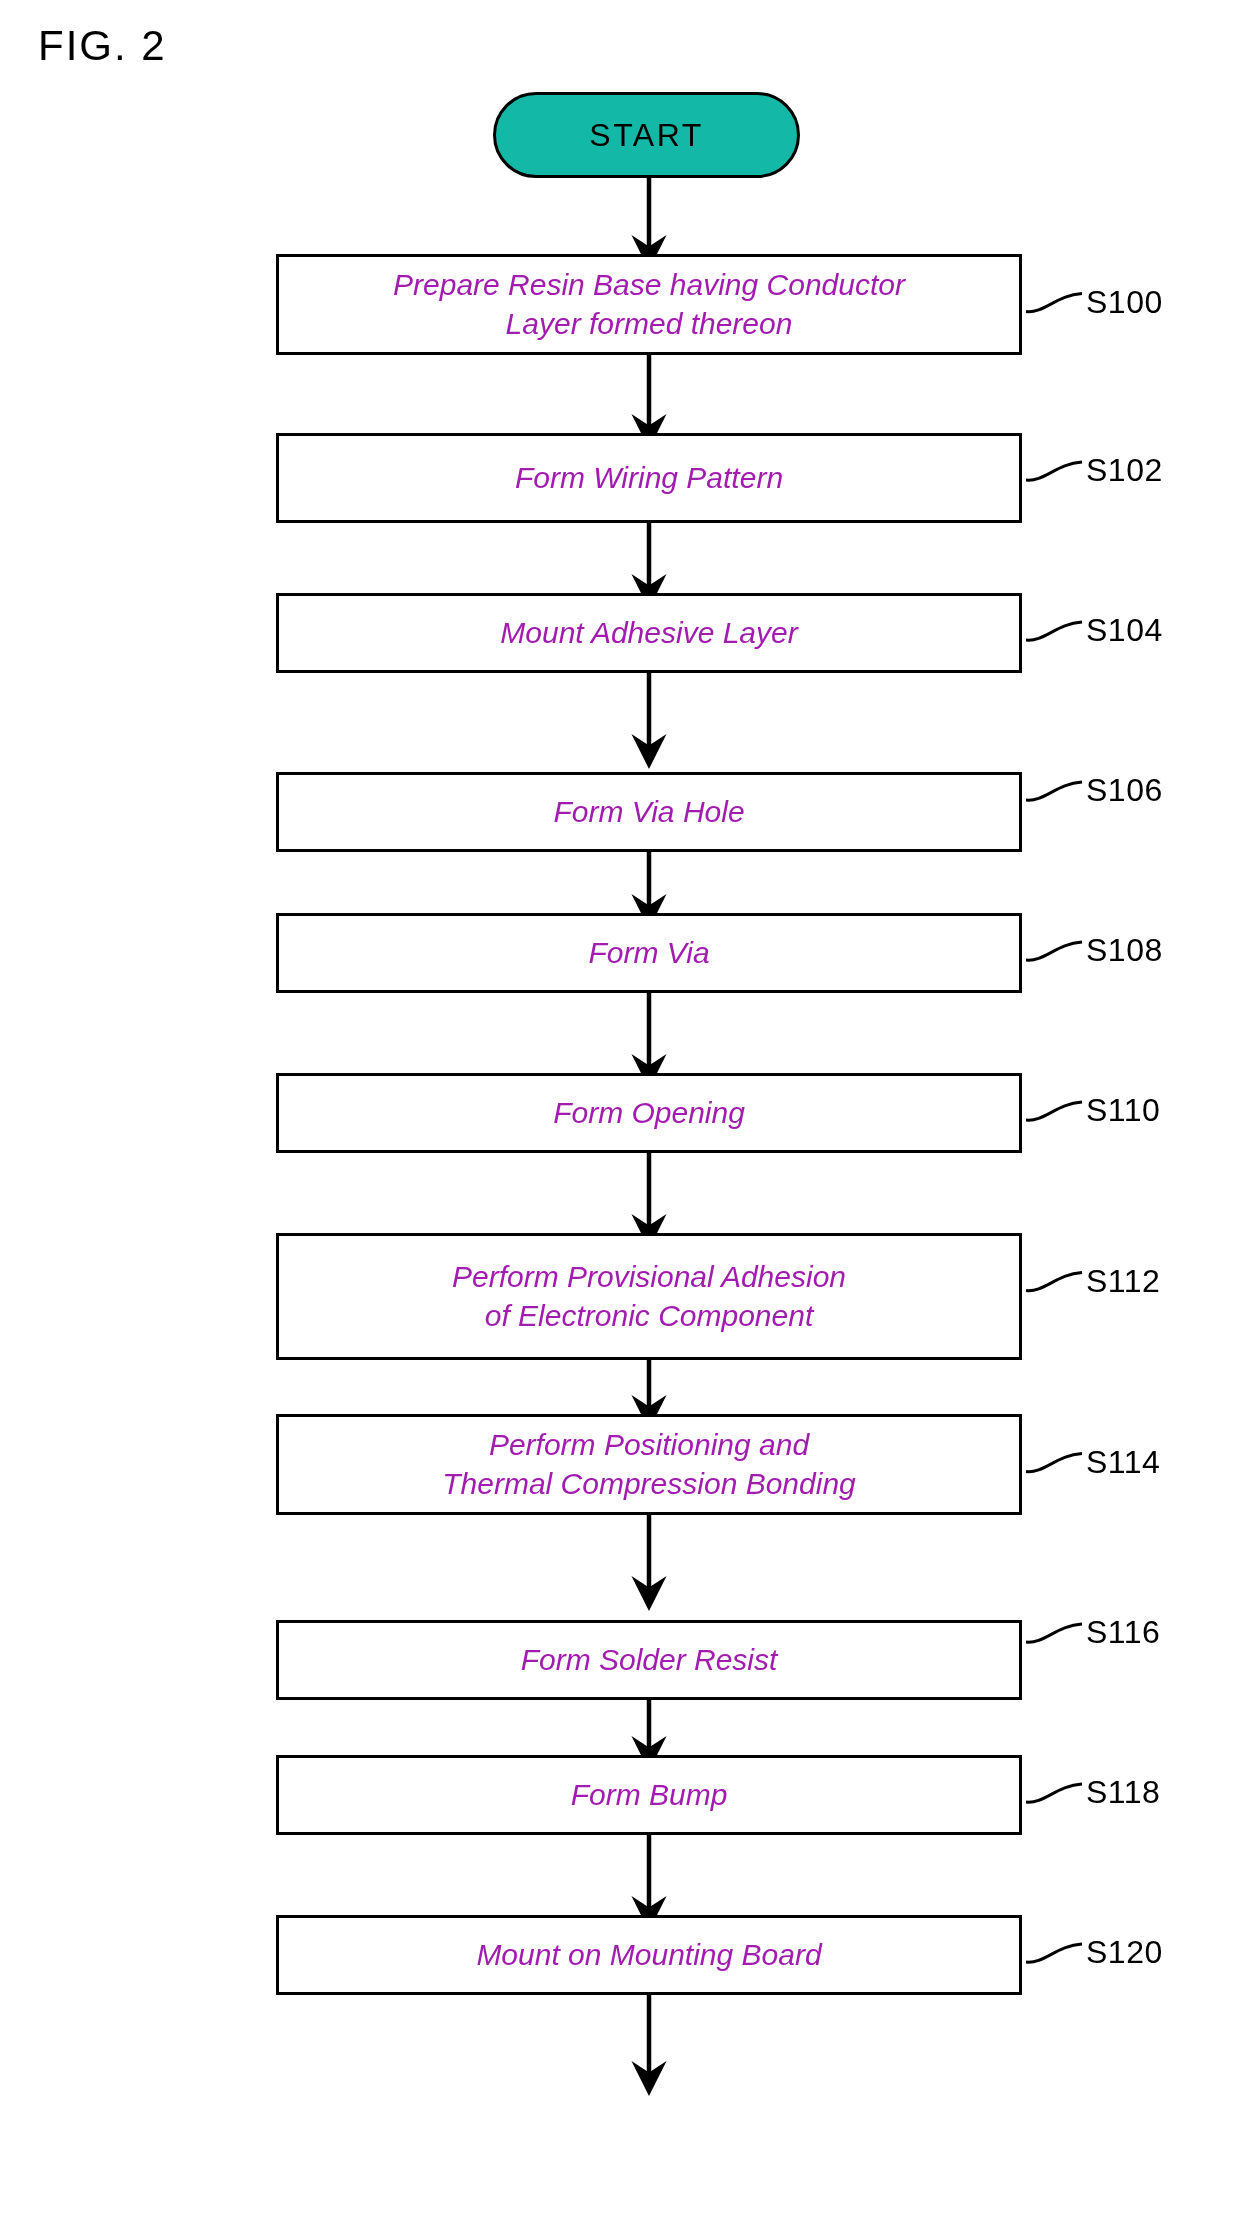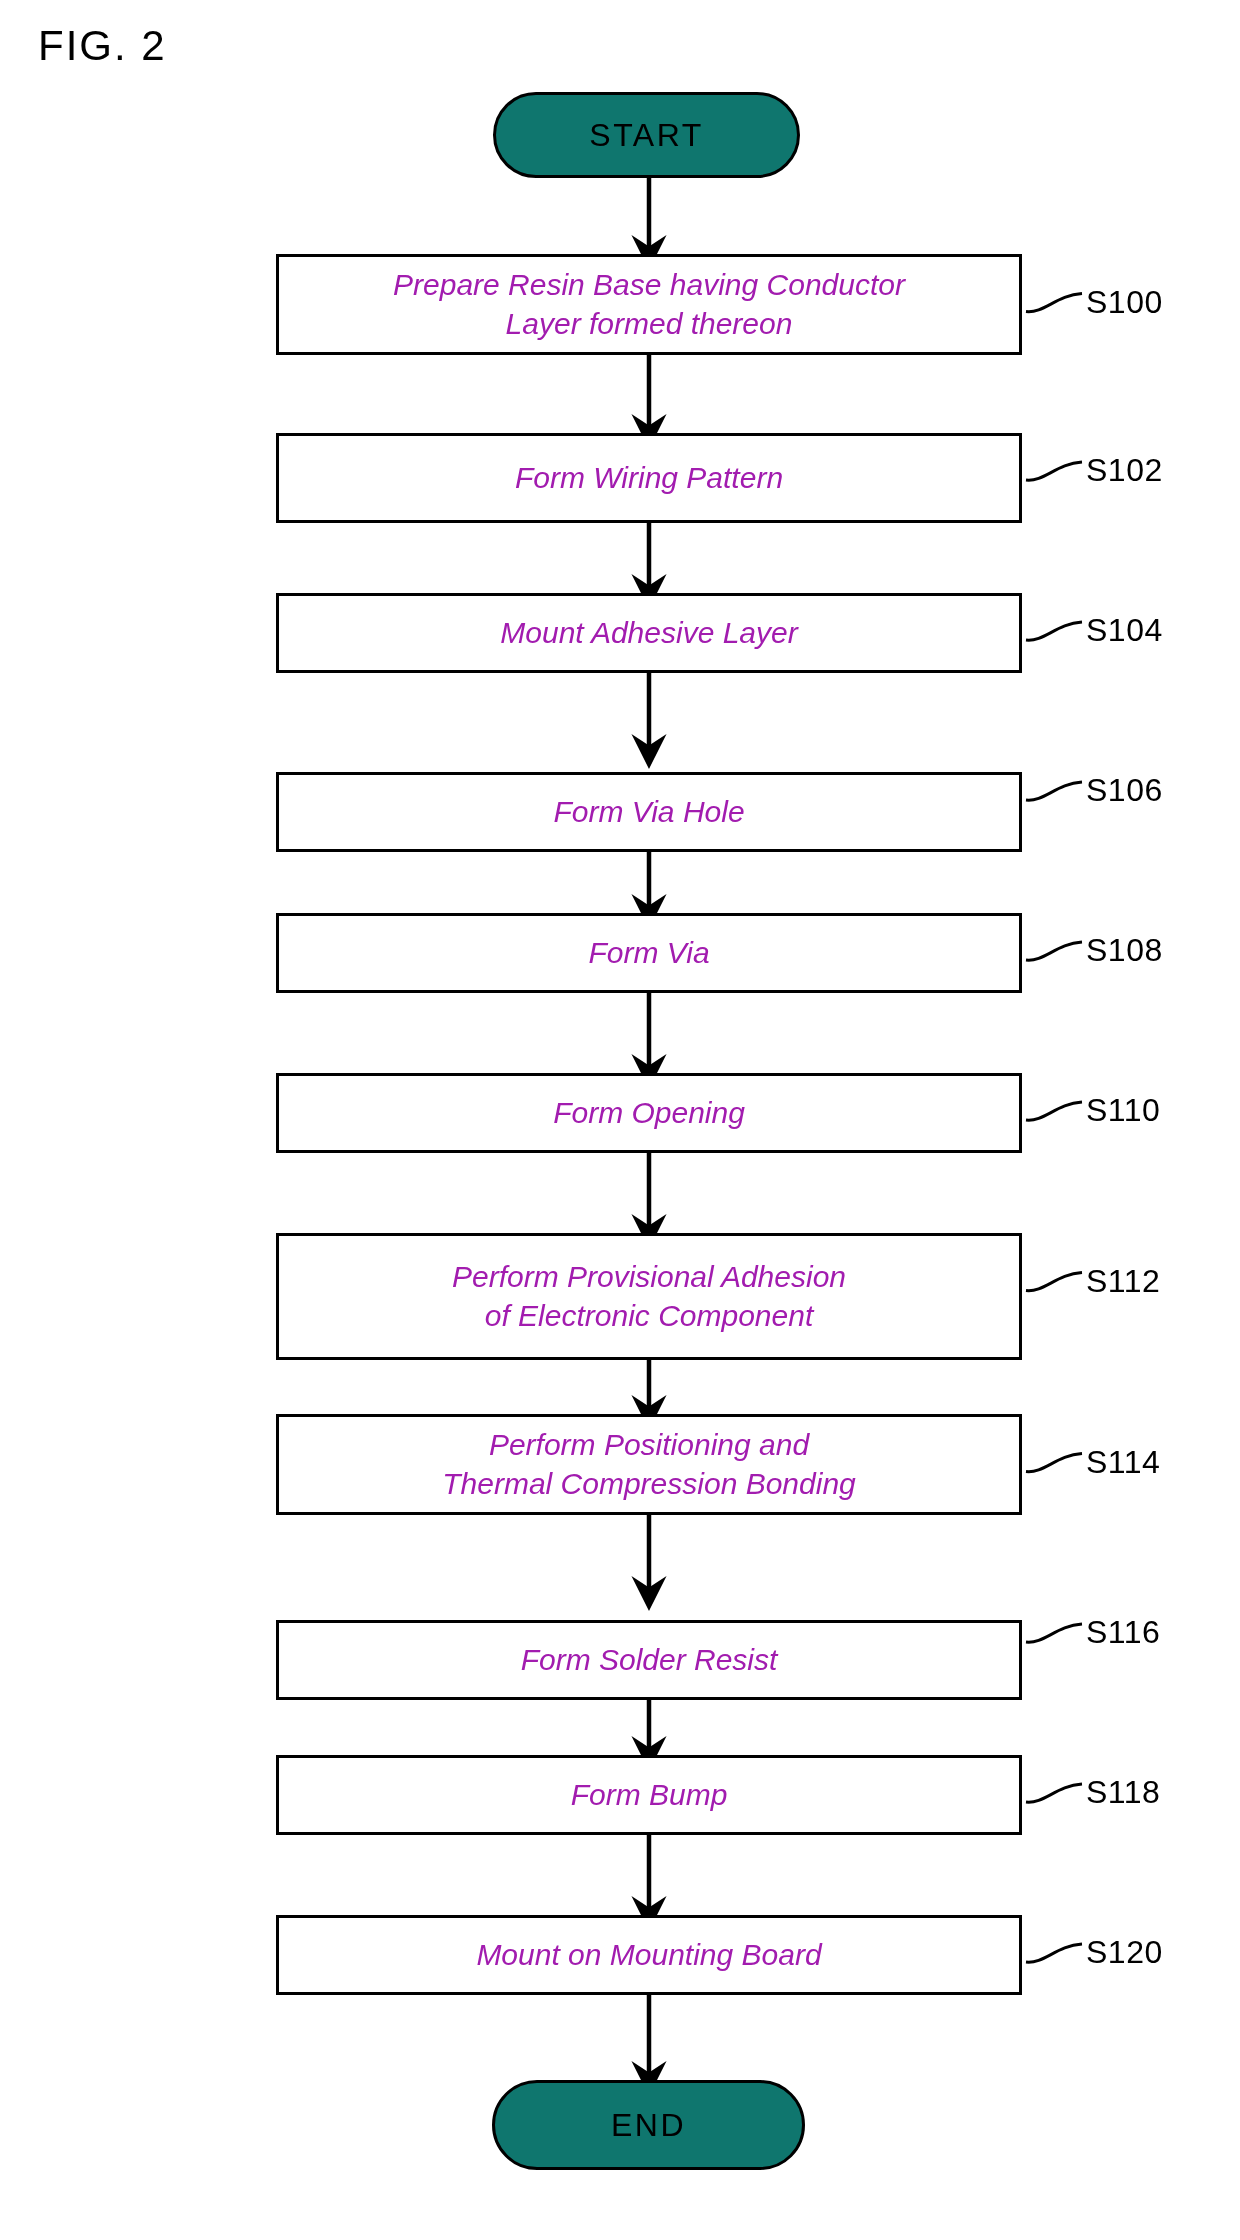--- a/index.html
+++ b/index.html
@@ -42,21 +42,21 @@
     left: 0;
     top: 0;
     width: 1240px;
     height: 2240px;
   }
   .terminal {
     position: absolute;
     box-sizing: border-box;
     border: 3px solid #000;
     border-radius: 46px;
-    background: #0f766e;
+    background: #14b8a6;
     display: flex;
     align-items: center;
     justify-content: center;
     font-size: 32px;
     letter-spacing: 2.5px;
     color: #000;
   }
   .proc-box {
     position: absolute;
     box-sizing: border-box;
@@ -177,18 +177,15 @@
         <div class="step-label" style="left: 1086px; top: 772px;">S106</div>
         <div class="step-label" style="left: 1086px; top: 932px;">S108</div>
         <div class="step-label" style="left: 1086px; top: 1092px;">S110</div>
         <div class="step-label" style="left: 1086px; top: 1262.5px;">S112</div>
         <div class="step-label" style="left: 1086px; top: 1443.5px;">S114</div>
         <div class="step-label" style="left: 1086px; top: 1614px;">S116</div>
         <div class="step-label" style="left: 1086px; top: 1774px;">S118</div>
         <div class="step-label" style="left: 1086px; top: 1934px;">S120</div>
       </div>
 
-    <div class="terminal" id="end-node" style="left: 492px; top: 2080px; width: 313px; height: 90px;">
-      <span>END</span>
-    </div>
 
   </div>
 </div>
 
 </body></html>

